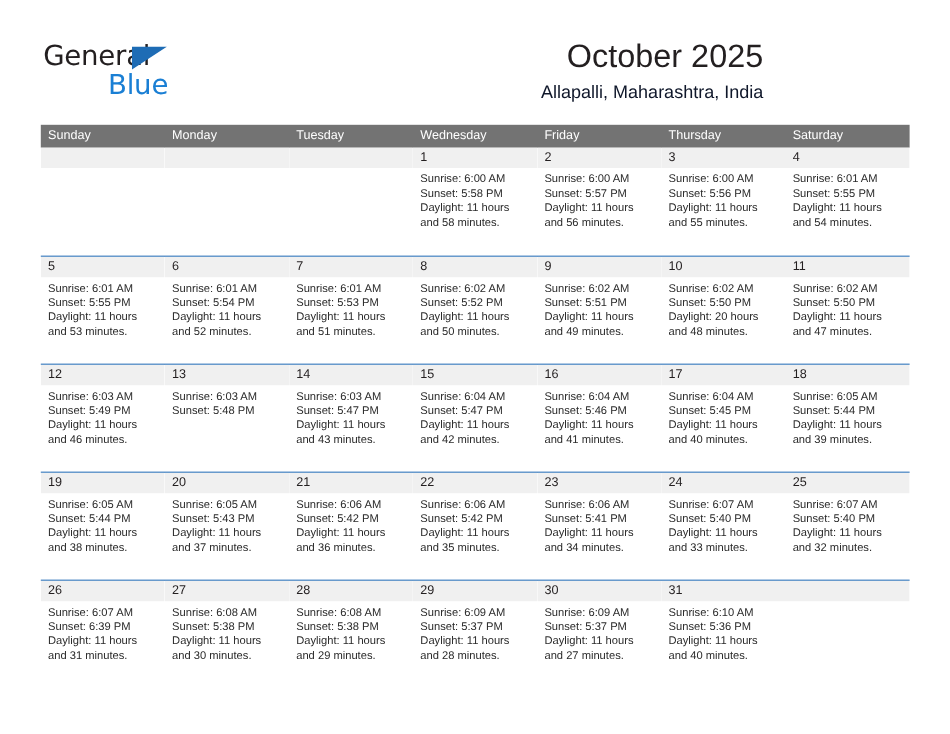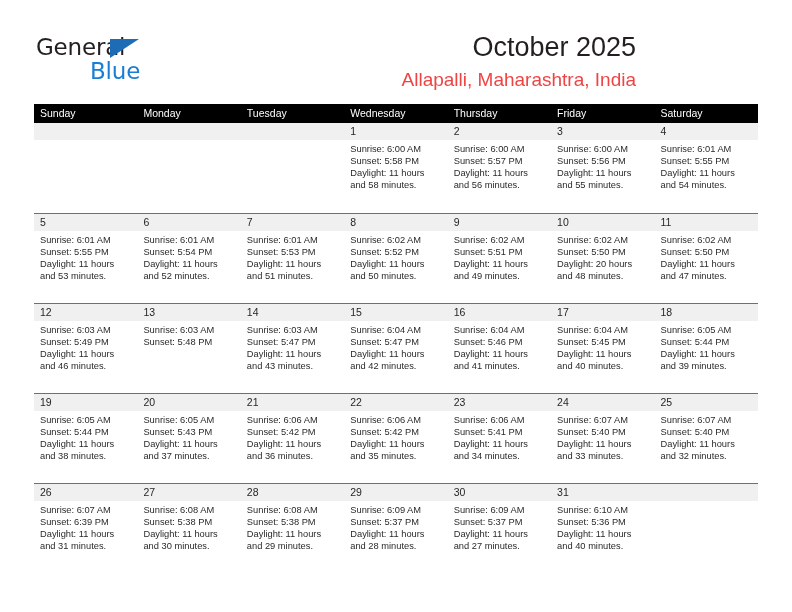--- a/index.html
+++ b/index.html
@@ -71,37 +71,37 @@
     top: 32px;
     text-align: right;
   }
   .cal-title {
     font-size: 27px;
     color: #231f20;
     line-height: 1.15;
     white-space: nowrap;
   }
   .cal-subtitle {
-    font-size: 19px;
-    color: #ef4444;
+    font-size: 15px;
+    color: #0f172a;
     line-height: 1.2;
     margin-top: 6px;
     white-space: nowrap;
   }
 
   
   .calendar {
     position: absolute;
     left: 34px;
     top: 104px;
     width: 724px;
   }
   .weekday-row {
     display: flex;
-    background: #000000;
+    background: #737373;
     height: 19px;
   }
   .weekday {
     flex: 1 1 0;
     color: #ffffff;
     font-size: 10.5px;
     line-height: 19px;
     padding-left: 6px;
     box-sizing: border-box;
     white-space: nowrap;
@@ -166,22 +166,22 @@
     </div>
 
   </div>
 
   <div class="calendar">
     <div class="weekday-row" id="weekday-row">
         <div class="weekday">Sunday</div>
         <div class="weekday">Monday</div>
         <div class="weekday">Tuesday</div>
         <div class="weekday">Wednesday</div>
+        <div class="weekday">Friday</div>
         <div class="weekday">Thursday</div>
-        <div class="weekday">Friday</div>
         <div class="weekday">Saturday</div>
       </div>
     <div id="weeks-container">
         <div class="week-row">
           <div class="day-cell empty">
             <div class="day-number"></div>
           </div>
           <div class="day-cell empty">
             <div class="day-number"></div>
           </div>

